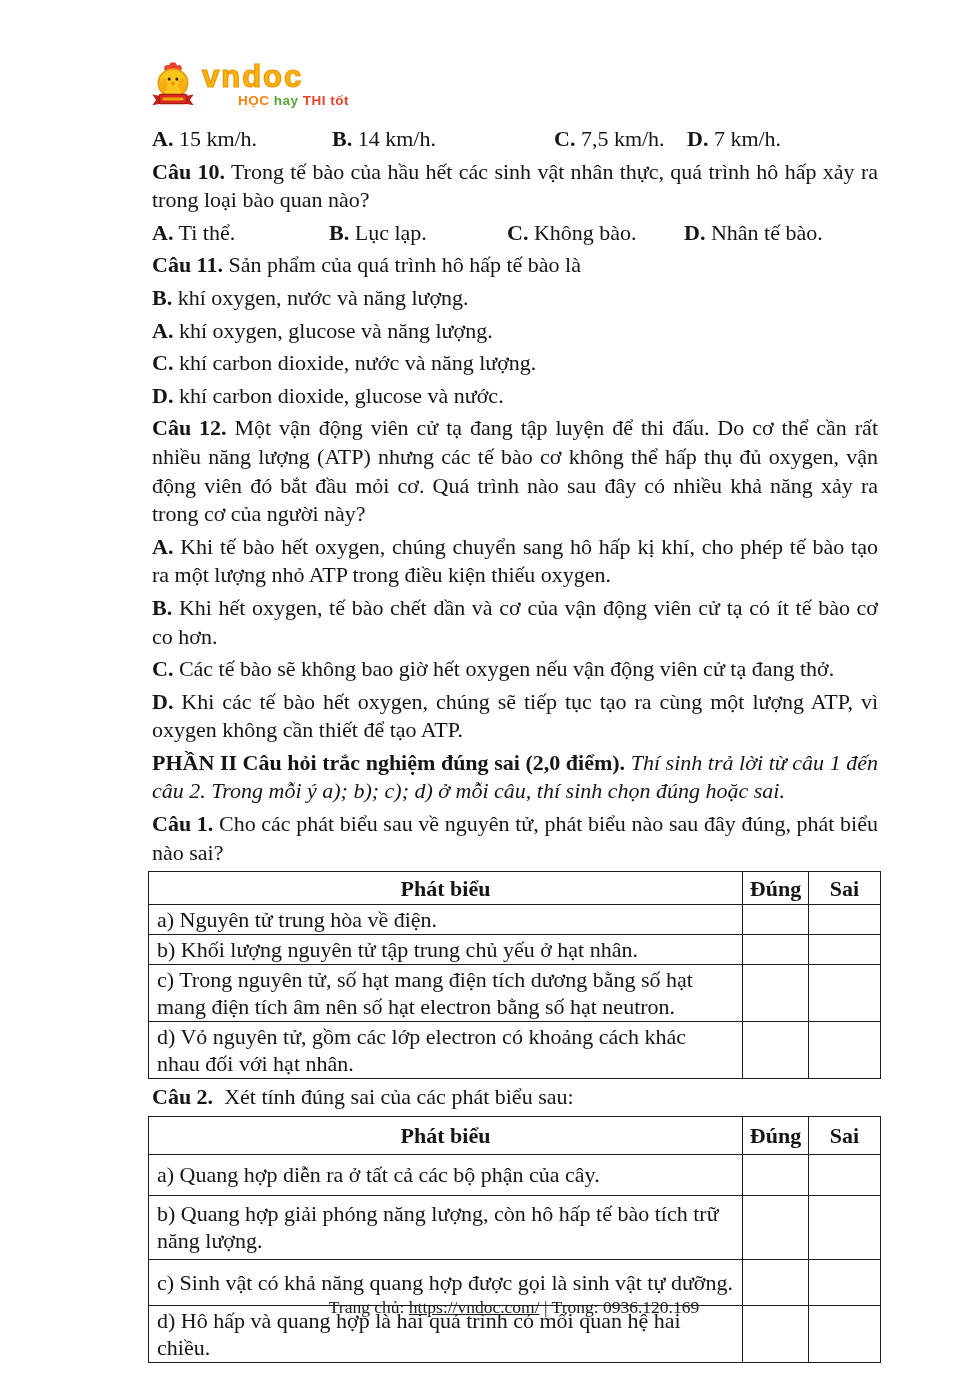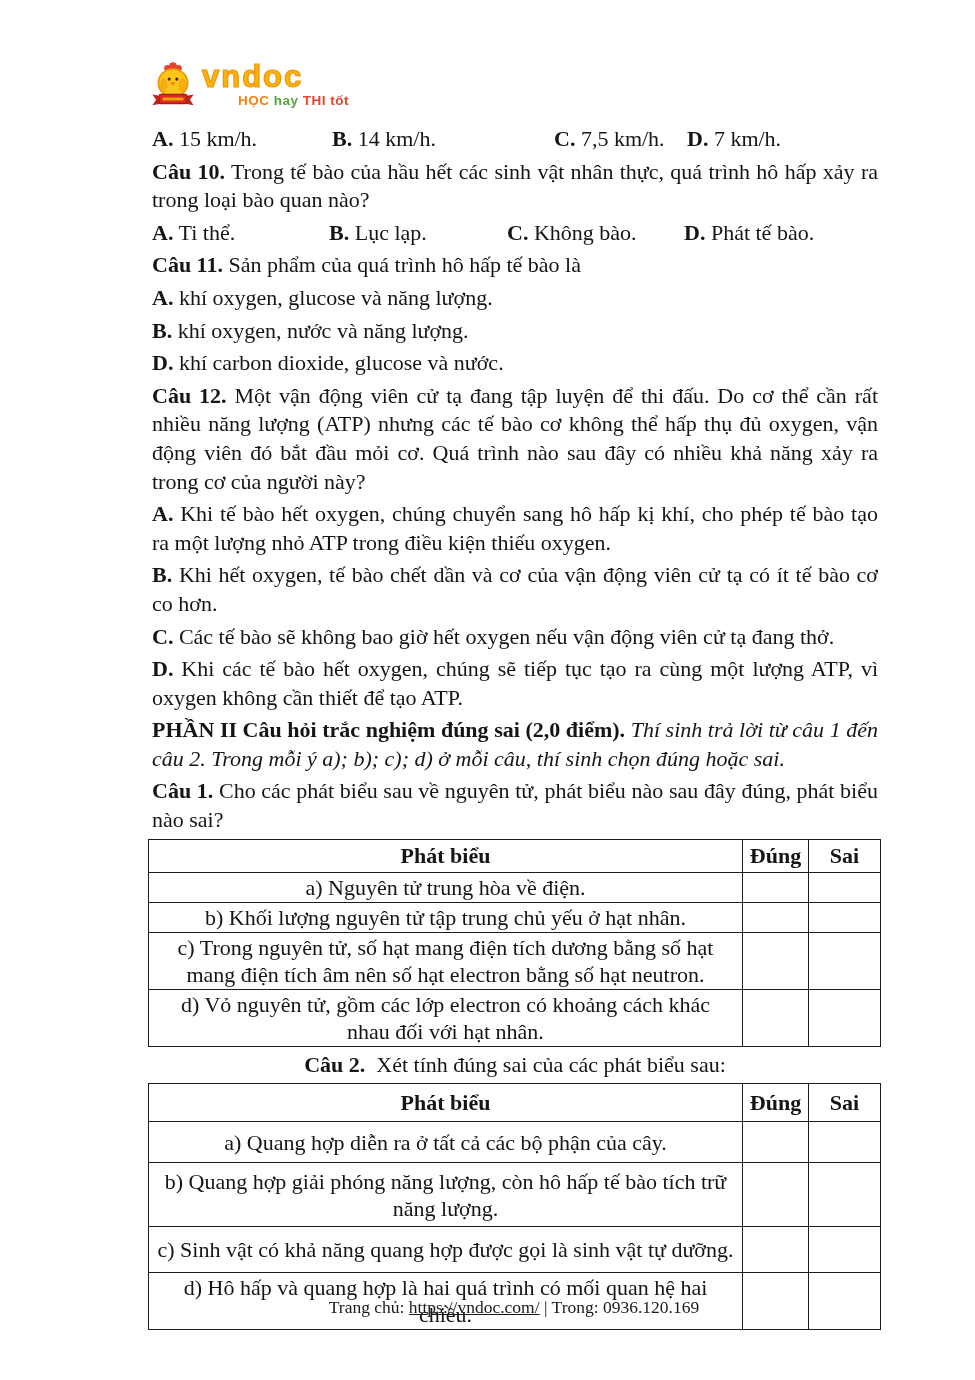--- a/index.html
+++ b/index.html
@@ -40,29 +40,29 @@
   .w2a{width:177px;} .w2b{width:178px;} .w2c{width:177px;}
   .em { font-style:italic; }
   
   table.tf {
     border-collapse:collapse; table-layout:fixed;
     width:732px; margin-top:3px;
     font-size:22px; line-height:27px;
   }
   table.tf td, table.tf th { border:1.7px solid #1d1d1d; vertical-align:middle; }
   table.tf th { font-weight:bold; text-align:center; padding:1px 4px; }
-  table.tf td.stmt { text-align:center; padding:1px 8px; }
+  table.tf td.stmt { text-align:left; padding:1px 8px; }
   table.tf td.box { padding:0; }
   
   .t1-h { height:33px; } .t1-r0 { height:29px; } .t1-r1 { height:29px; }
   .t1-r2 { height:57px; } .t1-r3 { height:57px; }
   
   .t2-h { height:38px; } .t2-r0 { height:41px; } .t2-r1 { height:64px; }
   .t2-r2 { height:46px;font-family:Liberation Serif, serif; } .t2-r3 { height:34px; }
-  .gapline { margin-top:2px;text-align:center; }
+  .gapline { margin-top:2px; }
   
   .footer {
     position:absolute; left:148px; top:1297px; width:732px;
     text-align:center; font-size:17.5px; color:#1a1a1a;
   }
   .footer a { color:#1a1a1a; text-decoration:underline; }
 </style>
 </head>
 <body>
 
@@ -92,26 +92,27 @@
     </div>
 
     <div class="doc">
 
       <p class="optrow">
         <span class="opt w1a"><b class="lbl">A.</b> <span>15 km/h.</span></span><span class="opt w1b"><b class="lbl">B.</b> <span>14 km/h.</span></span><span class="opt w1c"><b class="lbl">C.</b> <span>7,5 km/h.</span></span><span class="opt"><b class="lbl">D.</b> <span>7 km/h.</span></span>
       </p>
 
       <p class="just"><b class="lbl">Câu 10.</b> <span>Trong tế bào của hầu hết các sinh vật nhân thực, quá trình hô hấp xảy ra trong loại bào quan nào?</span></p>
       <p class="optrow">
-        <span class="opt w2a"><b class="lbl">A.</b> <span>Ti thể.</span></span><span class="opt w2b"><b class="lbl">B.</b> <span>Lục lạp.</span></span><span class="opt w2c"><b class="lbl">C.</b> <span>Không bào.</span></span><span class="opt"><b class="lbl">D.</b> <span>Phát tế bào.</span></span>
+        <span class="opt w2a"><b class="lbl">A.</b> <span>Ti thể.</span></span><span class="opt w2b"><b class="lbl">B.</b> <span>Lục lạp.</span></span><span class="opt w2c"><b class="lbl">C.</b> <span>Không bào.</span></span><span class="opt"><b class="lbl">D.</b> <span>Nhân tế bào.</span></span>
       </p>
 
       <p><b class="lbl">Câu 11.</b> <span>Sản phẩm của quá trình hô hấp tế bào là</span></p>
+      <p><b class="lbl">B.</b> <span>khí oxygen, nước và năng lượng.</span></p>
       <p><b class="lbl">A.</b> <span>khí oxygen, glucose và năng lượng.</span></p>
-      <p><b class="lbl">B.</b> <span>khí oxygen, nước và năng lượng.</span></p>
+      <p><b class="lbl">C.</b> <span>khí carbon dioxide, nước và năng lượng.</span></p>
       <p><b class="lbl">D.</b> <span>khí carbon dioxide, glucose và nước.</span></p>
 
       <p class="just"><b class="lbl">Câu 12.</b> <span>Một vận động viên cử tạ đang tập luyện để thi đấu. Do cơ thể cần rất nhiều năng lượng (ATP) nhưng các tế bào cơ không thể hấp thụ đủ oxygen, vận động viên đó bắt đầu mỏi cơ. Quá trình nào sau đây có nhiều khả năng xảy ra trong cơ của người này?</span></p>
       <p class="just"><b class="lbl">A.</b> <span>Khi tế bào hết oxygen, chúng chuyển sang hô hấp kị khí, cho phép tế bào tạo ra một lượng nhỏ ATP trong điều kiện thiếu oxygen.</span></p>
       <p class="just"><b class="lbl">B.</b> <span>Khi hết oxygen, tế bào chết dần và cơ của vận động viên cử tạ có ít tế bào cơ co hơn.</span></p>
       <p class="just"><b class="lbl">C.</b> <span>Các tế bào sẽ không bao giờ hết oxygen nếu vận động viên cử tạ đang thở.</span></p>
       <p class="just"><b class="lbl">D.</b> <span>Khi các tế bào hết oxygen, chúng sẽ tiếp tục tạo ra cùng một lượng ATP, vì oxygen không cần thiết để tạo ATP.</span></p>
 
       <p class="just"><b class="lbl">PHẦN II Câu hỏi trắc nghiệm đúng sai (2,0 điểm).</b> <span class="em">Thí sinh trả lời từ câu 1 đến câu 2. Trong mỗi ý a); b); c); d) ở mỗi câu, thí sinh chọn đúng hoặc sai.</span></p>
 

